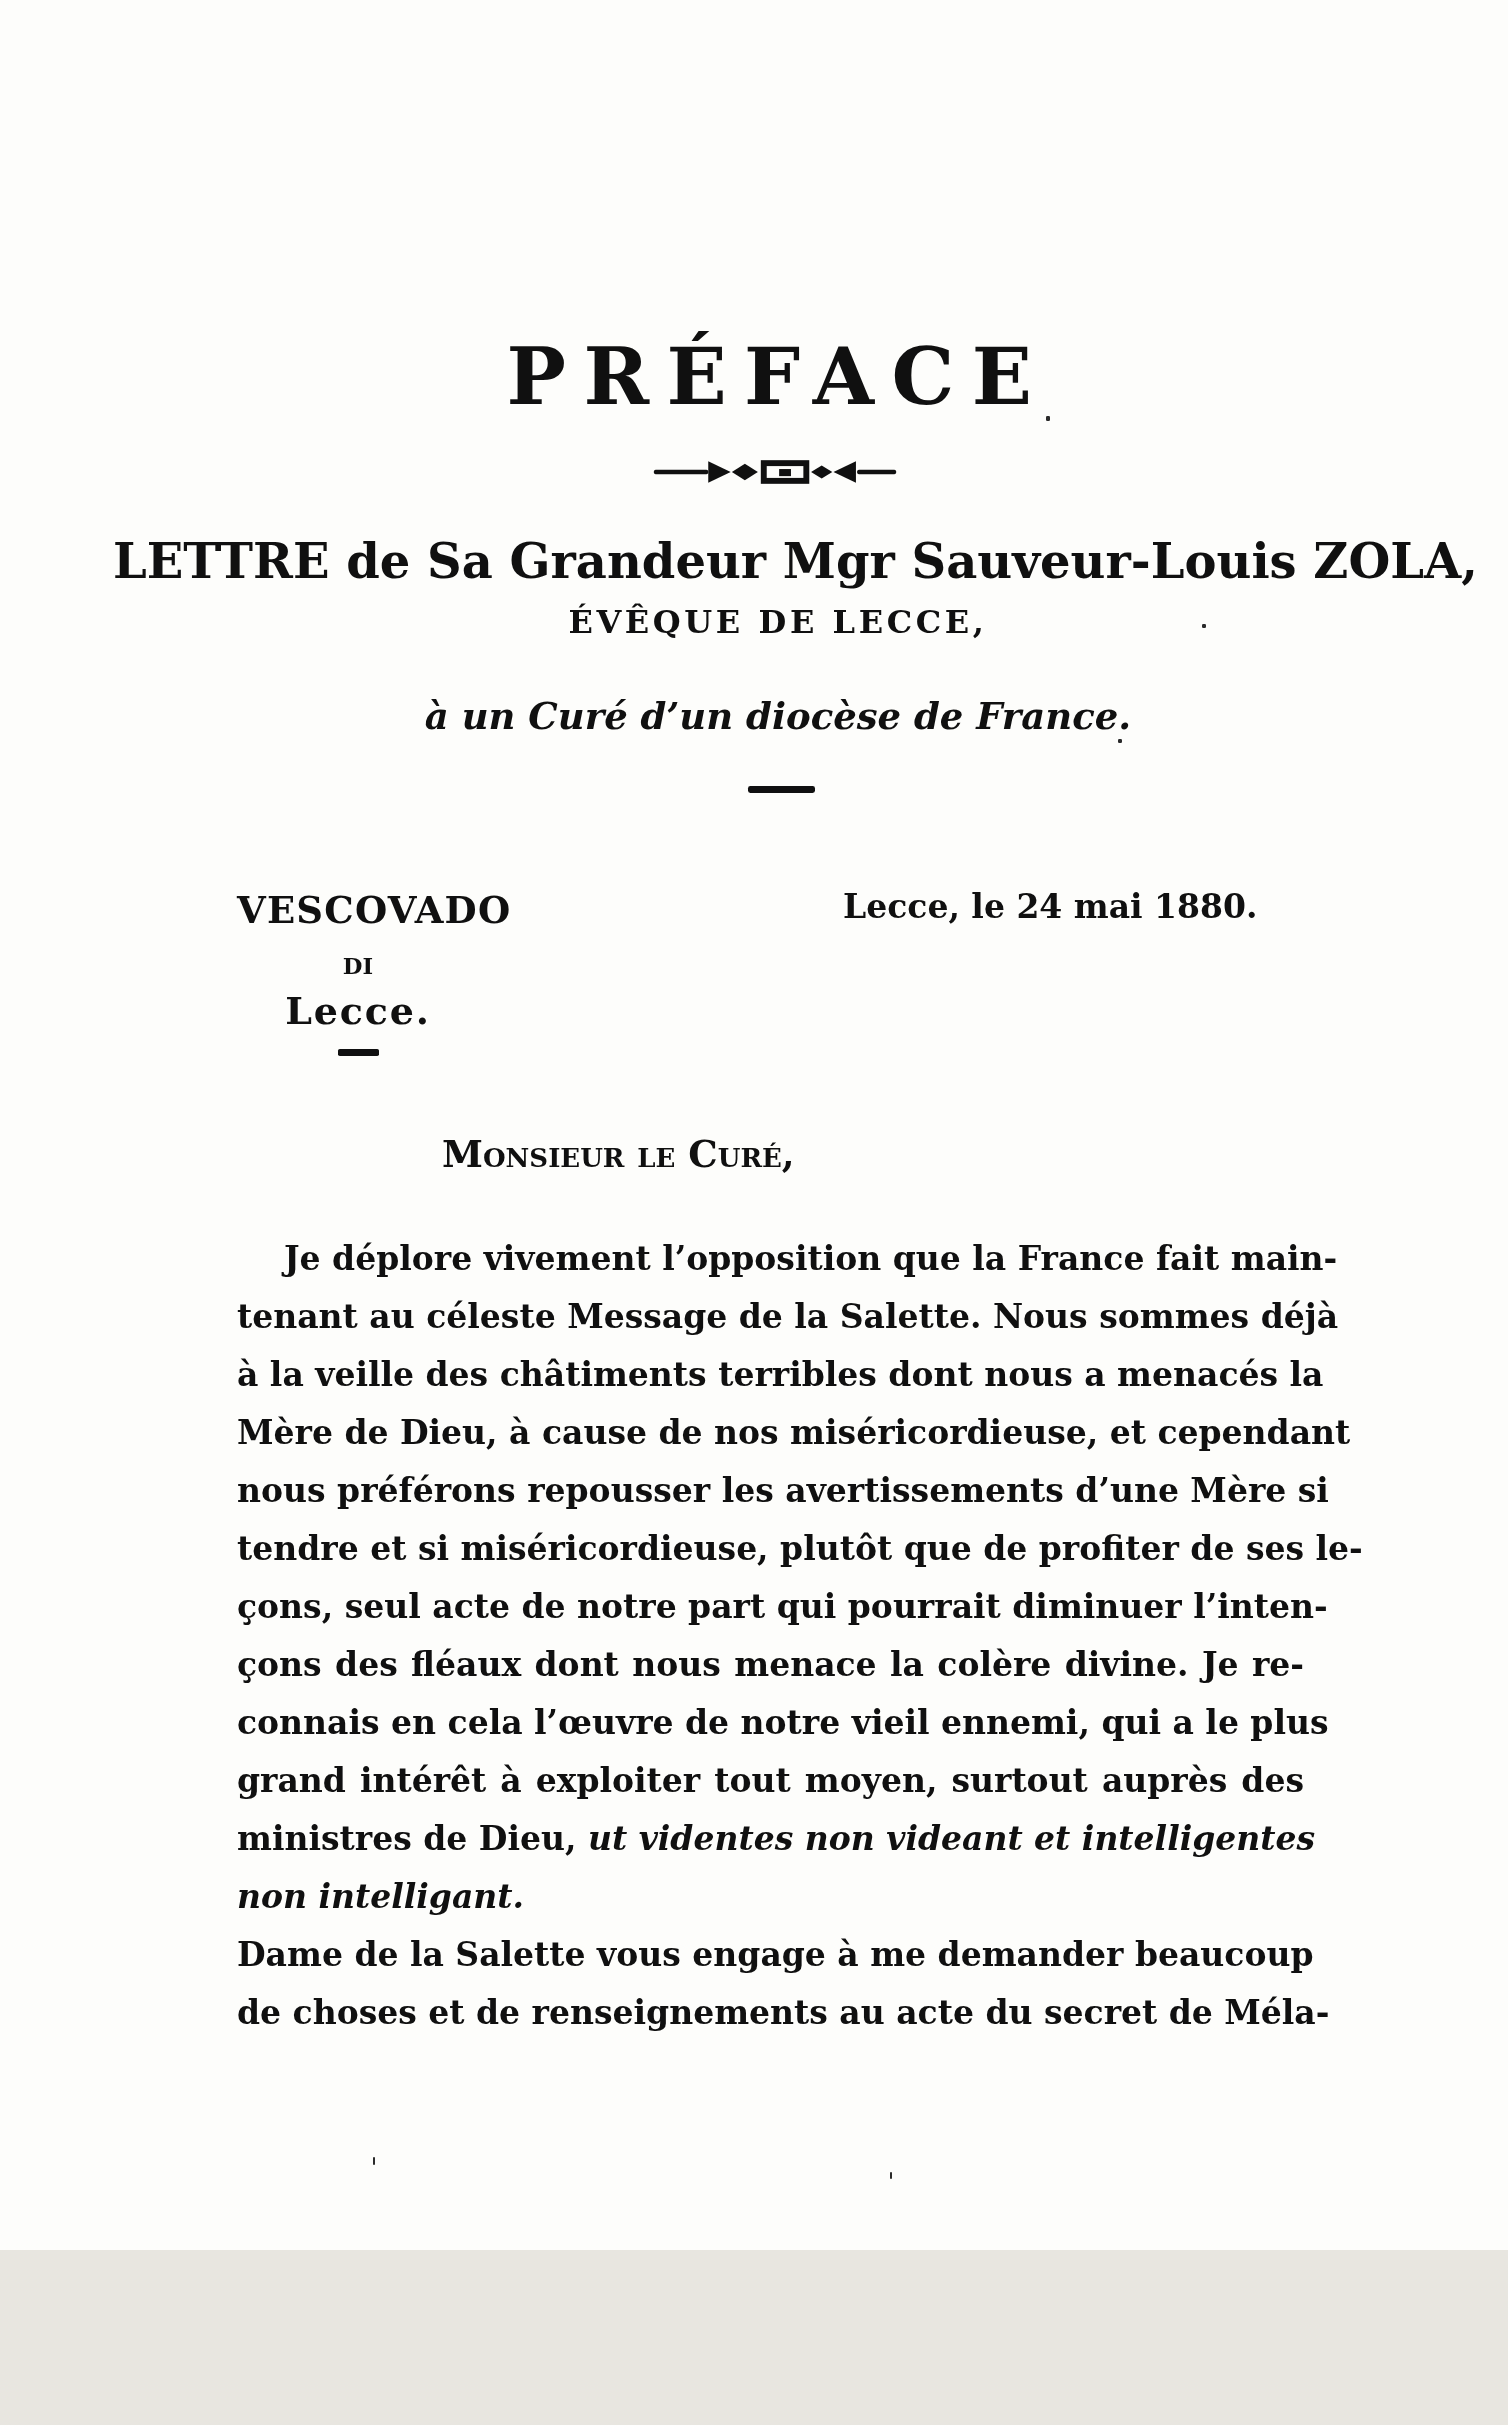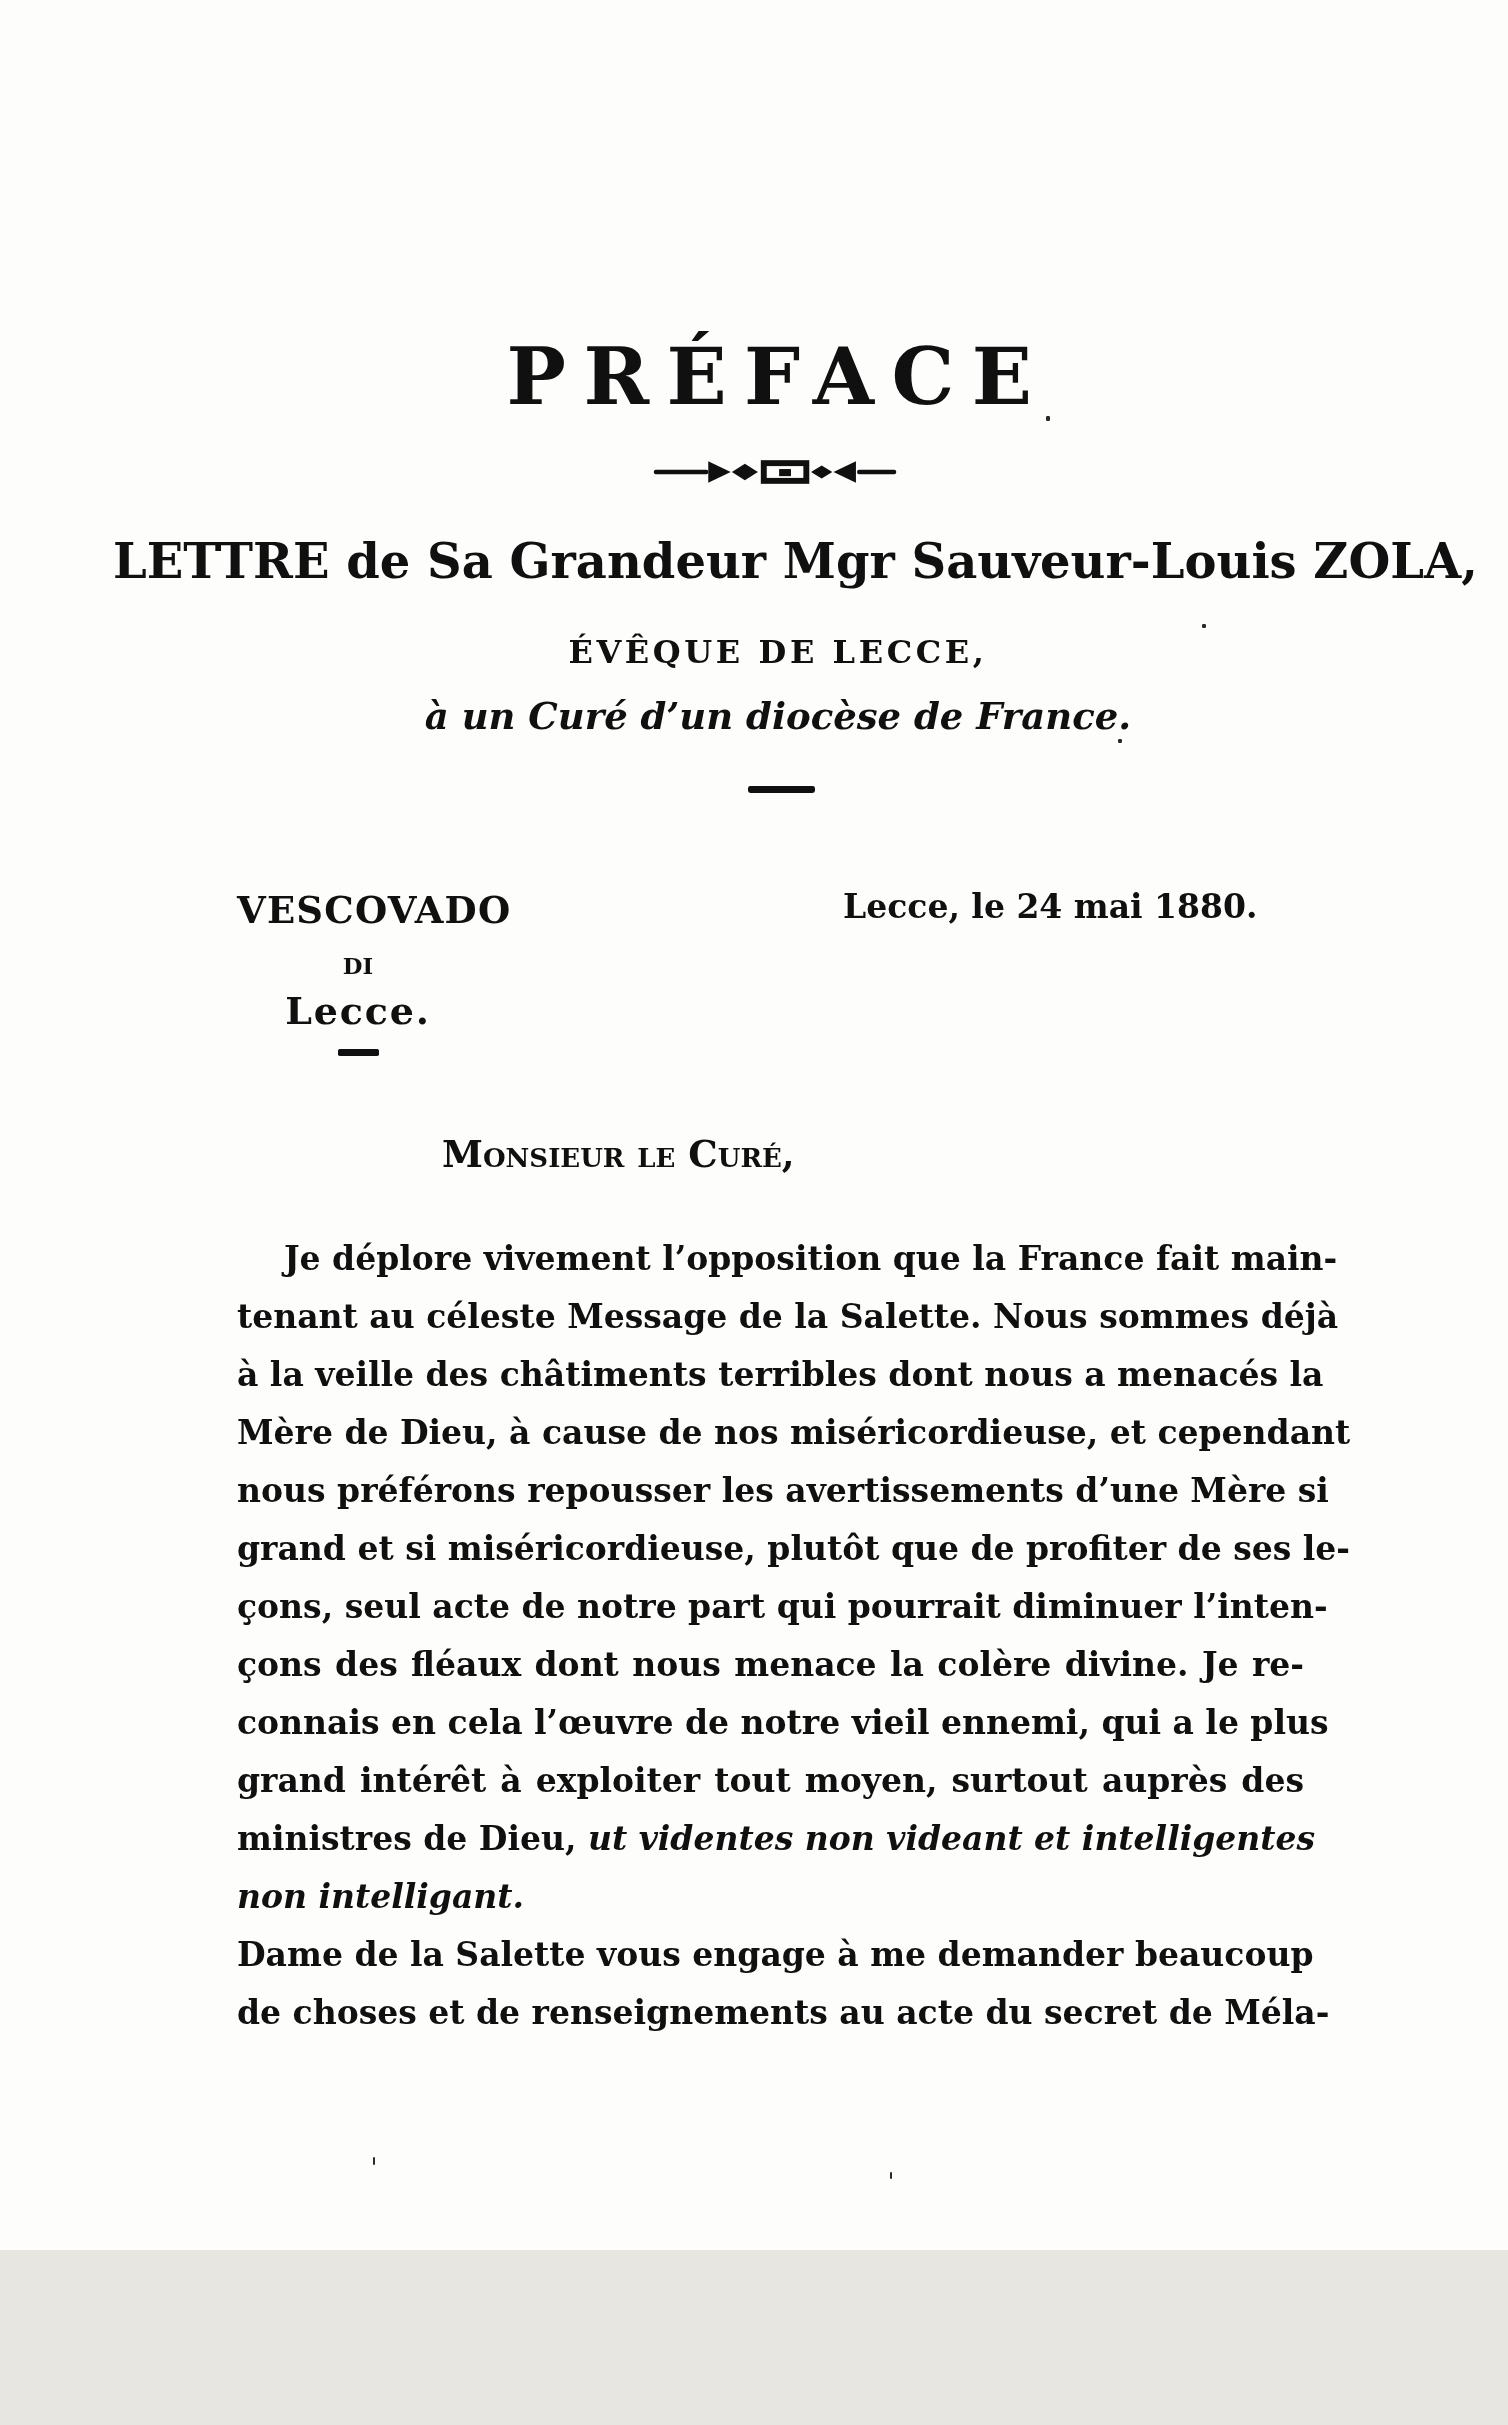--- a/index.html
+++ b/index.html
@@ -23,21 +23,21 @@
   }
   .ornament { position:absolute; left:653px; top:459px; }
 
   .heading {
     top:537px;
     font-size:48px; font-weight:bold;
     white-space:nowrap;
     line-height:1;
   }
   .subheading {
-    top:636px;
+    top:606px;
     font-size:32px; font-weight:bold;
     letter-spacing:3.6px;
     line-height:1;
   }
   .dedication {
     top:698px;
     font-size:37px; font-weight:bold; font-style:italic;
     line-height:1;
   }
   .rule { position:absolute; background:#101010; }
@@ -120,21 +120,21 @@
   <div class="dateline">Lecce, le 24 mai 1880.</div>
 
   <div class="salutation">Monsieur le Curé,</div>
 
   <div class="letter-body" id="letter-body">
       <div class="bodyline indent"><span>Je déplore vivement l’opposition que la France fait main-</span></div>
       <div class="bodyline"><span>tenant au céleste Message de la Salette. Nous sommes déjà</span></div>
       <div class="bodyline"><span>à la veille des châtiments terribles dont nous a menacés la</span></div>
       <div class="bodyline"><span>Mère de Dieu, à cause de nos miséricordieuse, et cependant</span></div>
       <div class="bodyline"><span>nous préférons repousser les avertissements d’une Mère si</span></div>
-      <div class="bodyline"><span>grand et si miséricordieuse, plutôt que de profiter de ses le-</span></div>
+      <div class="bodyline"><span>tendre et si miséricordieuse, plutôt que de profiter de ses le-</span></div>
       <div class="bodyline"><span>çons, seul acte de notre part qui pourrait diminuer l’inten-</span></div>
       <div class="bodyline"><span>çons des fléaux dont nous menace la colère divine. Je re-</span></div>
       <div class="bodyline"><span>connais en cela l’œuvre de notre vieil ennemi, qui a le plus</span></div>
       <div class="bodyline"><span>grand intérêt à exploiter tout moyen, surtout auprès des</span></div>
       <div class="bodyline"><span>ministres de Dieu, </span><span class="it">ut videntes non videant et intelligentes</span></div>
       <div class="bodyline nojust"><span class="it">non intelligant.</span></div>
       <div class="bodyline"><span>Dame de la Salette vous engage à me demander beaucoup</span></div>
       <div class="bodyline"><span>de choses et de renseignements au acte du secret de Méla-</span></div>
     </div>
 

